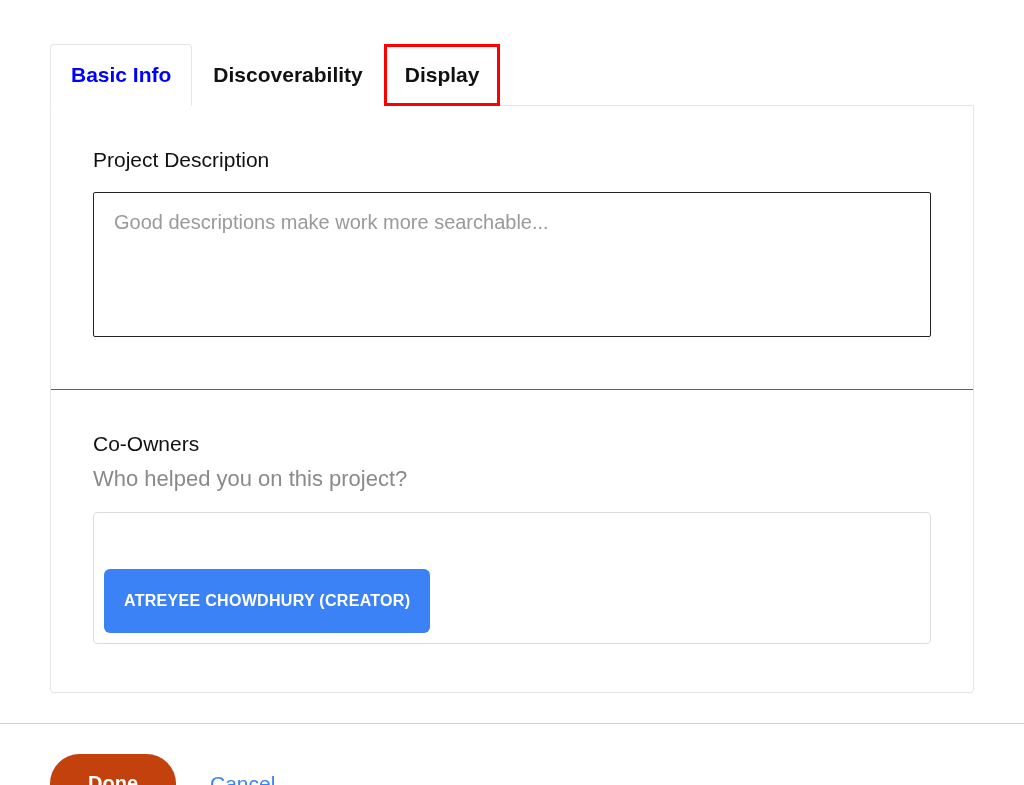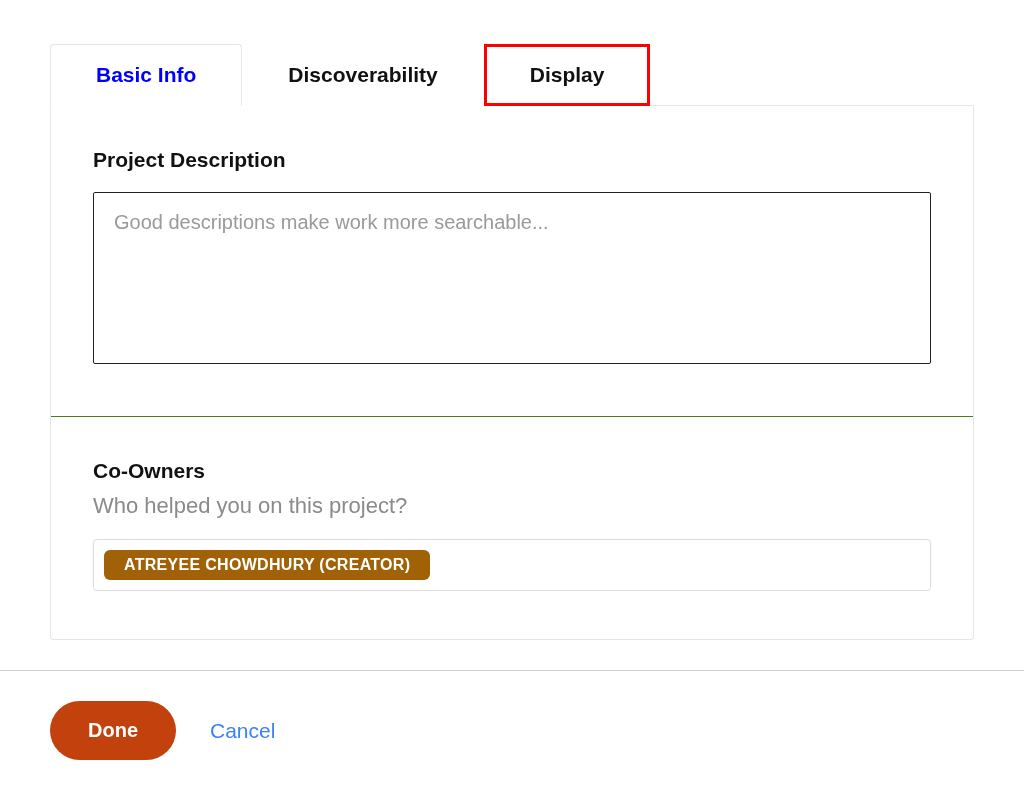--- a/index.html
+++ b/index.html
@@ -18,21 +18,21 @@
       padding: 44px 50px 30px 50px;
       border-bottom: 1px solid #d0d0d0;
     }
     .tabs {
       display: flex;
       border-bottom: 1px solid #e5e5e5;
       position: relative;
       z-index: 2;
     }
     .tab {
-      padding: 18px 45px;
+      padding: 18px 20px;
       font-size: 21px;
       font-weight: 700;
       color: #111;
       cursor: pointer;
       background: #fff;
       border: 1px solid transparent;
       position: relative;
       margin-bottom: -1px;
     }
     .tab.active {
@@ -53,60 +53,61 @@
       border-bottom-right-radius: 4px;
     }
     .section {
       padding: 42px 42px 48px 42px;
     }
     .section + .section {
       border-top: 1px solid #4d7c0f;
     }
     .section-title {
       font-size: 21px;
-      font-weight: 700;
+      font-weight: 400;
       color: #111;
       margin-bottom: 20px;
     }
     .section-sub {
       font-size: 22px;
       color: #8a8a8a;
       margin-top: -10px;
       margin-bottom: 20px;
     }
     .desc-textarea {
       width: 100%;
-      height: 172px;
+      height: 145px;
       border: 1px solid #222;
       border-radius: 2px;
       padding: 18px 20px;
       font-size: 20px;
       font-family: inherit;
       color: #111;
       resize: none;
     }
     .desc-textarea::placeholder {
       color: #9a9a9a;
     }
     .coowners-box {
       width: 100%;
       border: 1px solid #dcdcdc;
       border-radius: 4px;
       padding: 10px 10px;
       display: flex;
       align-items: center;
     }
     .chip {
-      background: #a16207;
+      background: #3b82f6;
       color: #fff;
       font-size: 16px;
       font-weight: 700;
       letter-spacing: 0.3px;
-      padding: 6px 20px;
+      padding: 23px 20px;
       border-radius: 6px;
+      margin-top: 46px;
     }
     .footer {
       padding: 30px 50px;
       display: flex;
       align-items: center;
       gap: 34px;
     }
     .btn-done {
       background: #c2410c;
       color: #fff;

